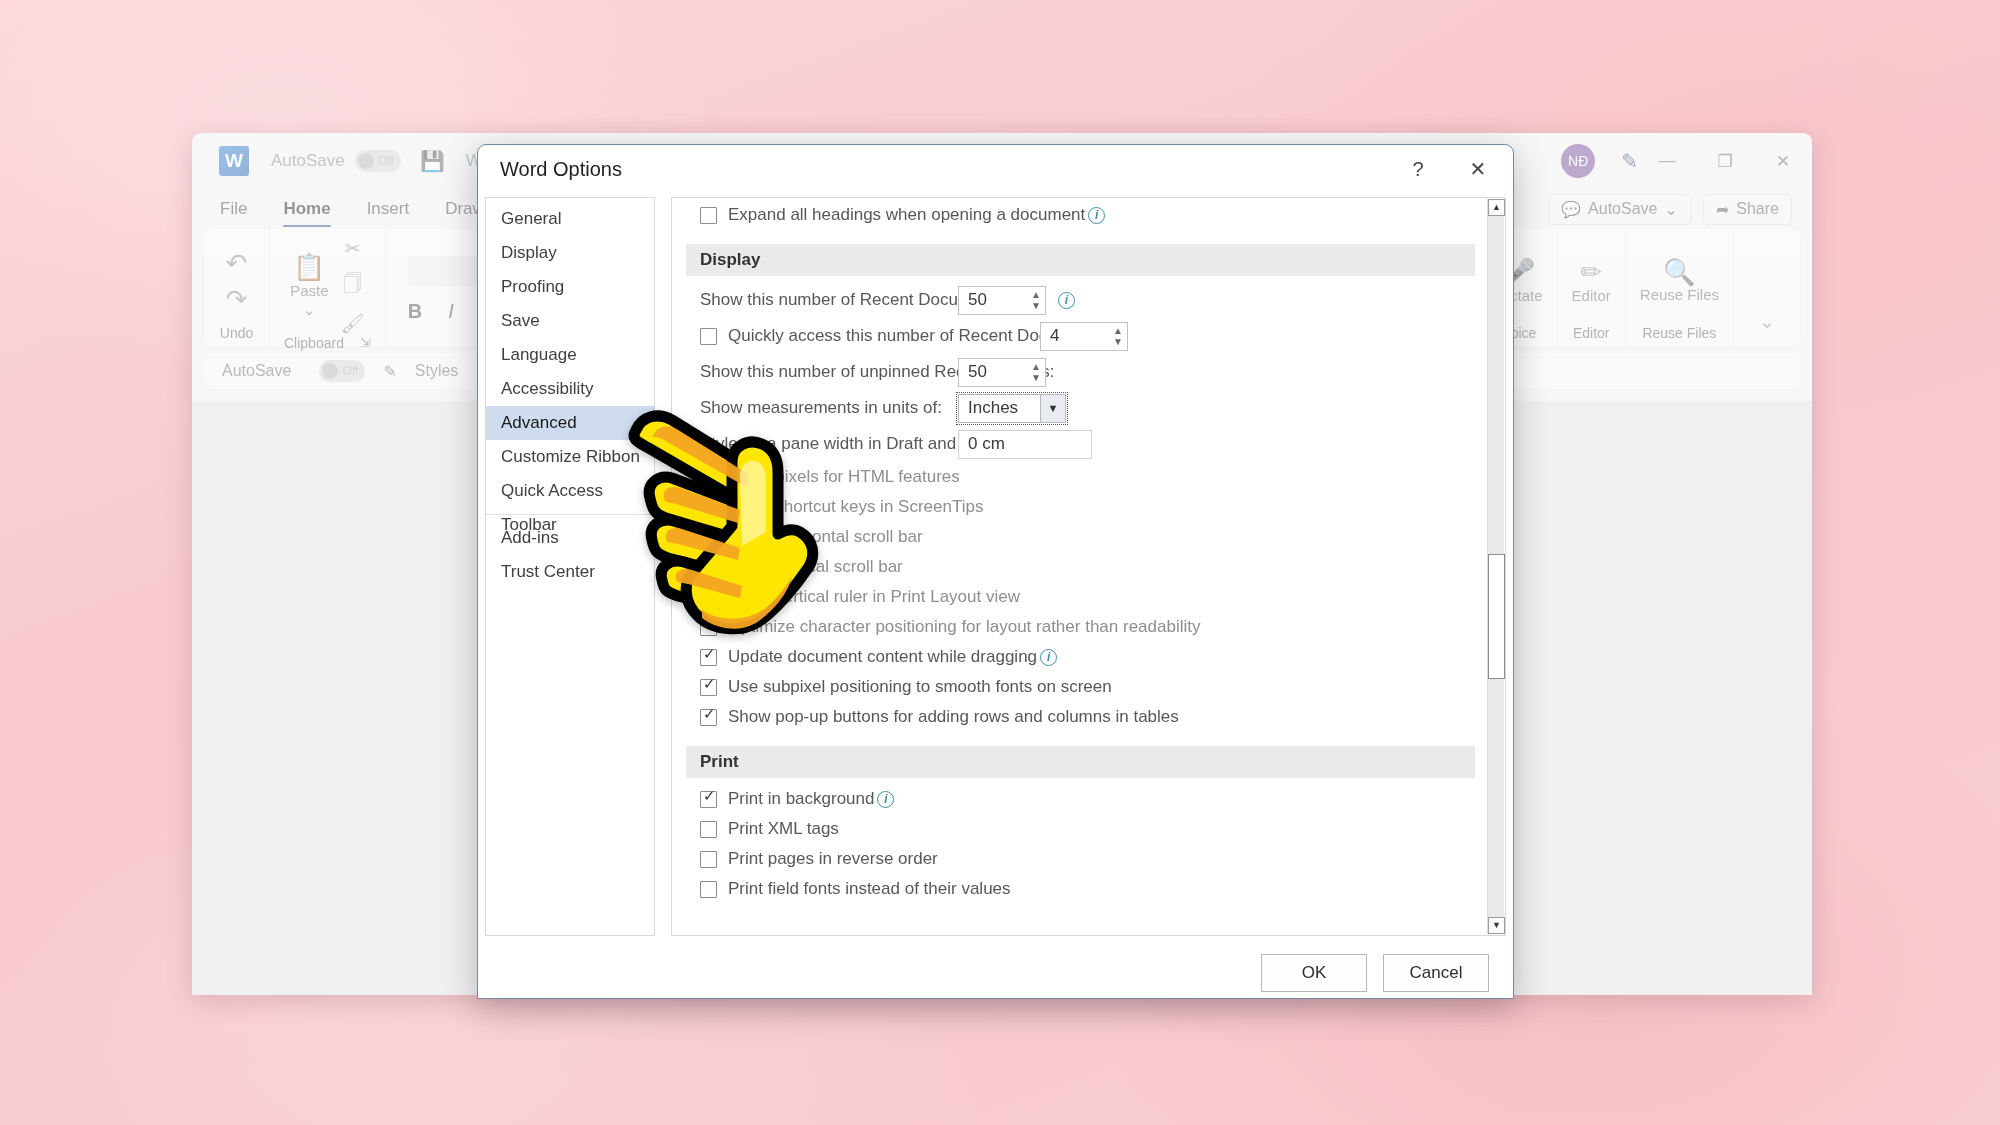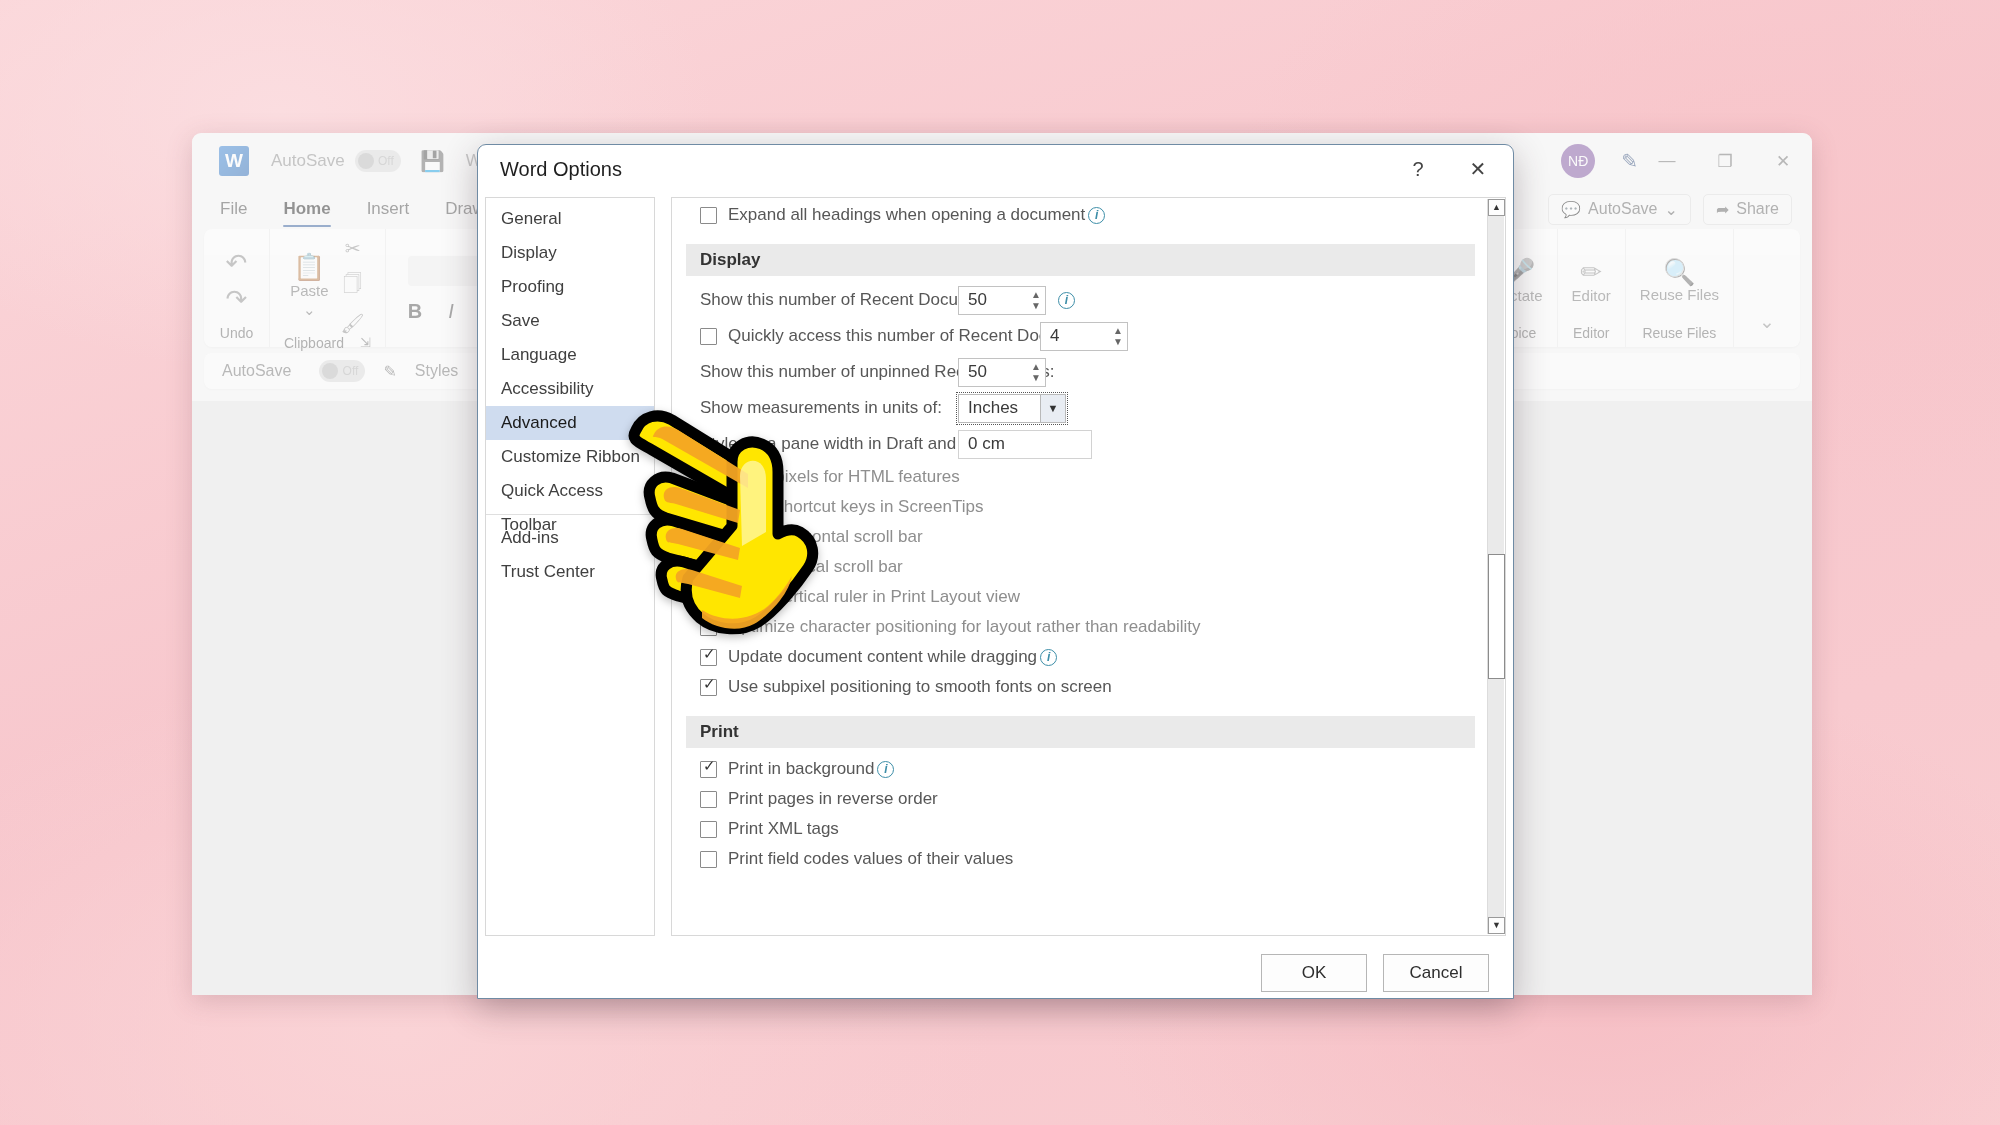--- a/index.html
+++ b/index.html
@@ -493,39 +493,43 @@
       </div>
       <div class="opt-row">
         <span class="cbx checked"></span>
         <span>Update document content while dragging</span>
         <span class="info-icon">i</span>
       </div>
       <div class="opt-row">
         <span class="cbx checked"></span>
         <span>Use subpixel positioning to smooth fonts on screen</span>
       </div>
+      <div class="opt-row">
+        <span class="cbx checked"></span>
+        <span>Show pop-up buttons for adding rows and columns in tables</span>
+      </div>
 
       <div class="section-head">Print</div>
 
       <div class="opt-row">
         <span class="cbx checked"></span>
         <span>Print in background</span>
         <span class="info-icon">i</span>
       </div>
       <div class="opt-row">
         <span class="cbx"></span>
+        <span>Print XML tags</span>
+      </div>
+      <div class="opt-row">
+        <span class="cbx"></span>
         <span>Print pages in reverse order</span>
       </div>
       <div class="opt-row">
         <span class="cbx"></span>
-        <span>Print XML tags</span>
-      </div>
-      <div class="opt-row">
-        <span class="cbx"></span>
-        <span>Print field codes values of their values</span>
+        <span>Print field fonts instead of their values</span>
       </div>
 
     </div>
 
     <div class="vscroll">
       <div class="vs-btn vs-up">▲</div>
       <div class="vs-thumb"></div>
       <div class="vs-btn vs-down">▼</div>
     </div>
   </div>

